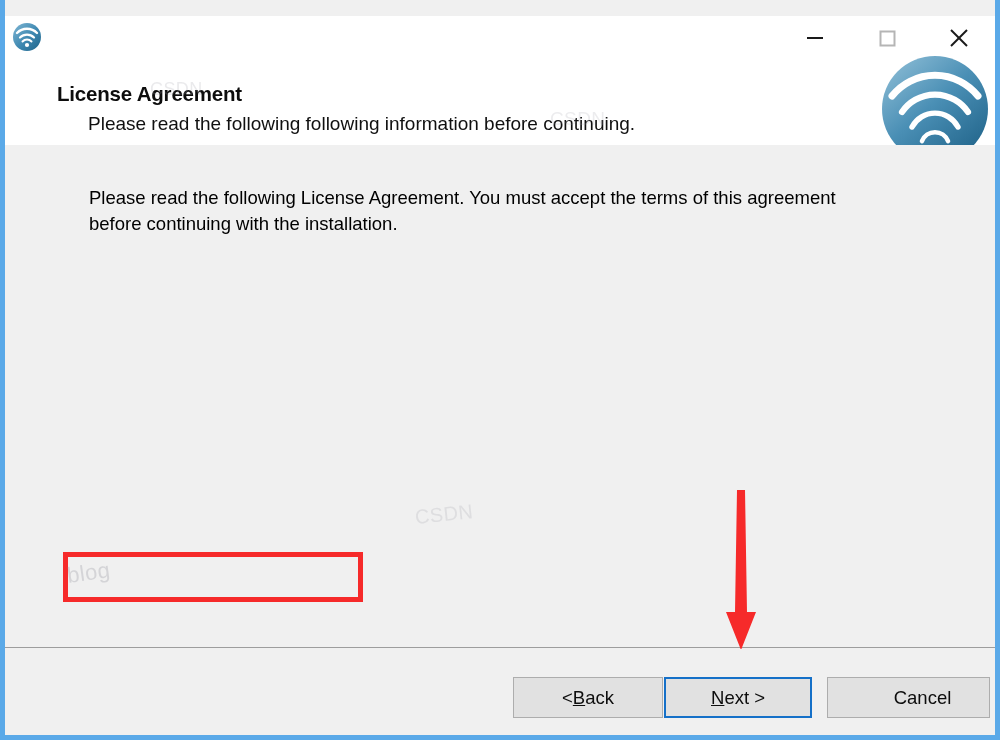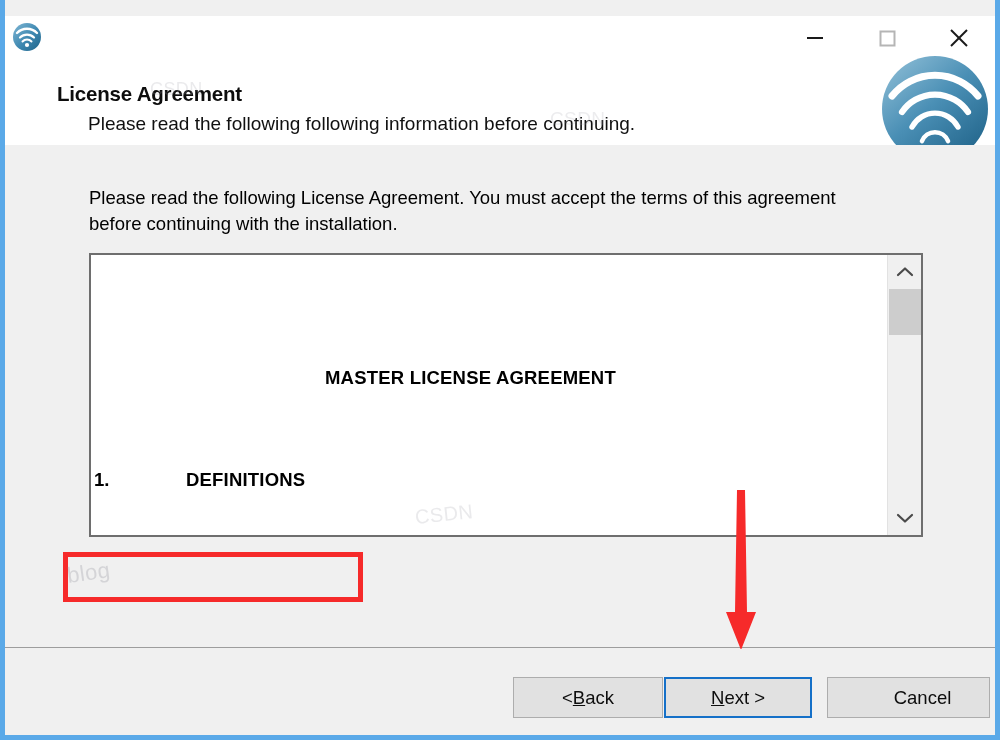--- a/index.html
+++ b/index.html
@@ -389,41 +389,20 @@
     </span>
 
     <div class="wm" id="wm-head">CSDN</div>
     <div class="wm" id="wm-top">CSDN</div>
   </div>
 
   <div id="body-area">
 
     <div id="intro-text">Please read the following License Agreement. You must accept the terms of this agreement before continuing with the installation.</div>
 
-    <div id="license-box">
-      <div id="license-content">
-        <div id="lic-title">MASTER LICENSE AGREEMENT</div>
-        <div id="lic-sec-num">1.</div>
-        <div id="lic-sec-title">DEFINITIONS</div>
-      </div>
-
-      <div id="lic-scrollbar">
-        <div class="sb-arrow" id="sb-arrow-up">
-          <svg width="18" height="12" viewBox="0 0 18 12">
-              <polyline points="2,9 9,2.5 16,9" fill="none" stroke="#4a4a4a" stroke-width="2.2" stroke-linecap="round" stroke-linejoin="round"></polyline>
-            </svg>
-        </div>
-        <div id="sb-thumb"></div>
-        <div class="sb-arrow" id="sb-arrow-down">
-          <svg width="18" height="12" viewBox="0 0 18 12">
-              <polyline points="2,3 9,9.5 16,3" fill="none" stroke="#4a4a4a" stroke-width="2.2" stroke-linecap="round" stroke-linejoin="round"></polyline>
-            </svg>
-        </div>
-      </div>
-    </div>
 
 
     <div class="wm" id="wm-mid">CSDN</div>
   </div>
 
   <div id="accept-highlight"></div>
 
   <div class="wm" id="wm-left">blog</div>
 
   <div id="red-arrow">

